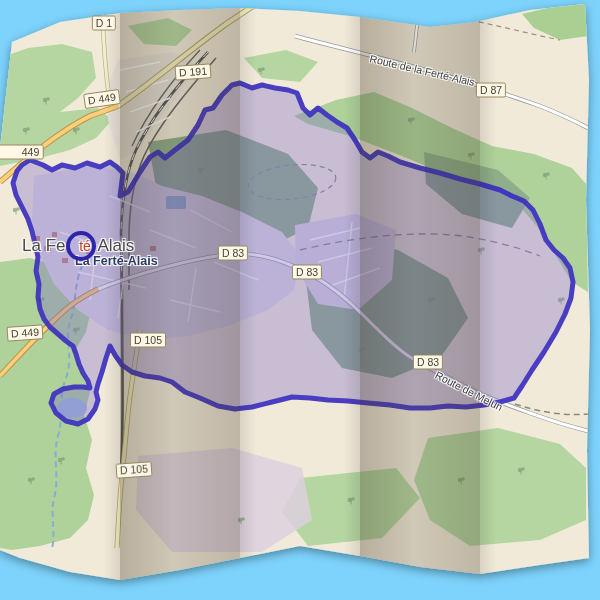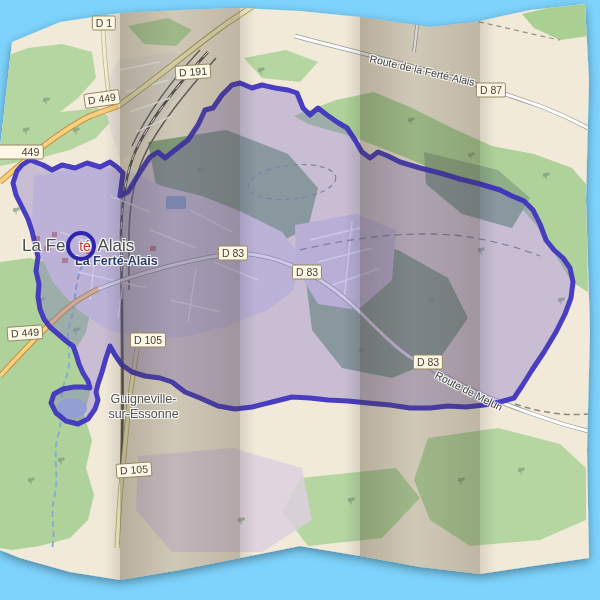--- a/index.html
+++ b/index.html
@@ -200,19 +200,15 @@
   <div class="lbl townbold halo" style="left:75px;top:209px;margin-top:45px;">La Ferté-Alais</div>
 
   <div class="lbl bigname halo" style="left:22px;top:231px;">
     <span>La Fe</span>
     <span class="ring">
       <span>té</span>
     </span>
     <span>Alais</span>
   </div>
 
-  <div class="lbl village halo" style="left:96px;top:392px;width:95px;">
-    <div>Guigneville-</div>
-    <div>sur-Essonne</div>
-  </div>
 
 
 </div>
 
 </body></html>

